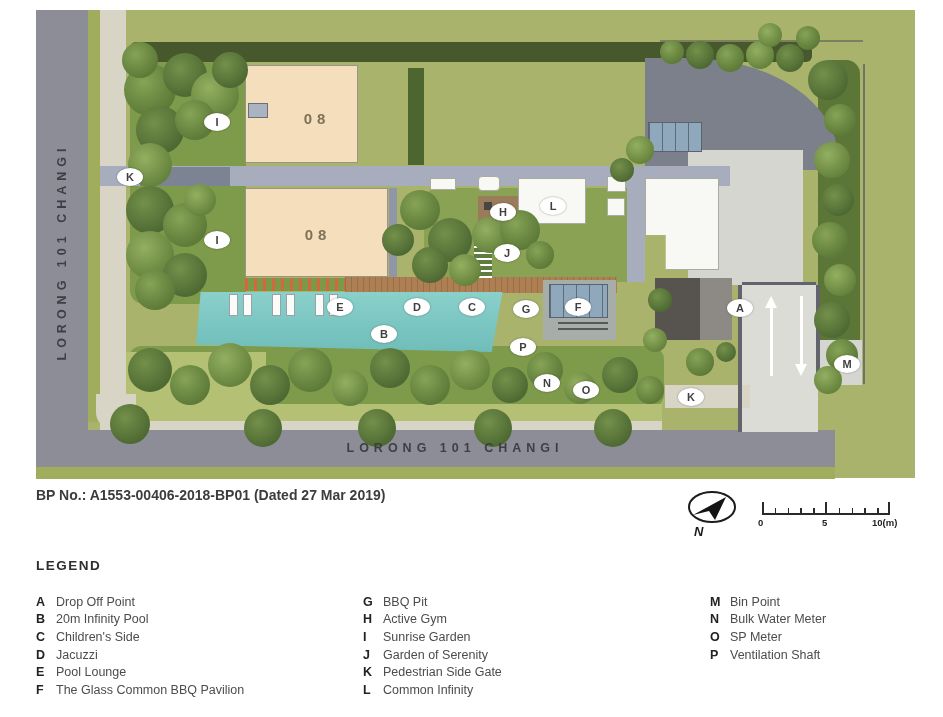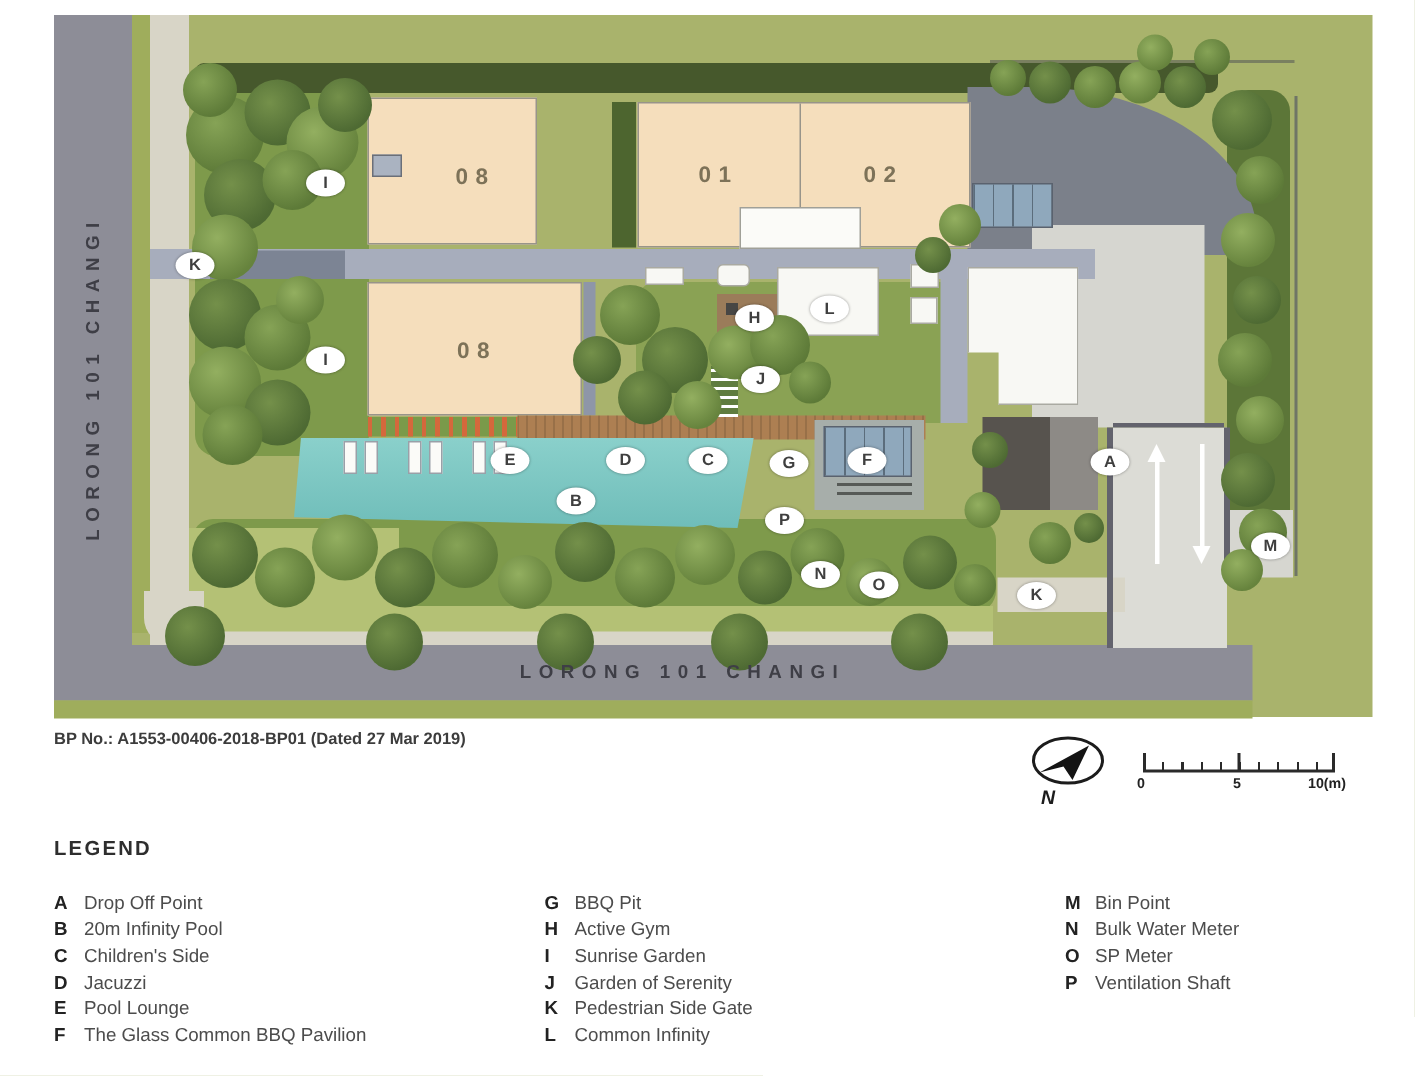--- a/index.html
+++ b/index.html
@@ -36,21 +36,21 @@
   .tree{position:absolute;border-radius:50%;}
   
   .marker{position:absolute;width:26px;height:18px;border-radius:50%;background:#fff;
           display:flex;align-items:center;justify-content:center;font-size:11px;font-weight:bold;
           color:#3f3f3f;box-shadow:0 0 2px rgba(0,0,0,.4);transform:translate(-50%,-50%);z-index:60;}
   .blabel{position:absolute;transform:translate(-50%,-50%);font-size:15px;letter-spacing:5px;
           color:#7d7258;font-weight:600;z-index:55;white-space:nowrap;}
   .roadlabel{position:absolute;font-size:12.5px;letter-spacing:5px;color:#3e3e46;font-weight:600;
              white-space:nowrap;z-index:55;}
   
-  .bp-line{position:absolute;left:36px;top:487px;font-size:11px;font-weight:600;color:#3c3c3c;}
+  .bp-line{position:absolute;left:36px;top:487px;font-size:14px;font-weight:600;color:#3c3c3c;}
   .north{position:absolute;left:684px;top:490px;width:58px;height:46px;}
   .north-n{position:absolute;left:694px;top:524px;font-size:13px;font-weight:bold;font-style:italic;color:#1c1c1c;}
   .scalebar{position:absolute;left:762px;top:501px;width:128px;height:14px;}
   .scalebar .minor{position:absolute;bottom:1.5px;left:0;width:100%;height:6px;
       background:repeating-linear-gradient(90deg,#2a2a2a 0 1.4px,transparent 1.4px 12.8px);}
   .scalebar .base{position:absolute;bottom:0;left:0;width:100%;height:1.8px;background:#2a2a2a;}
   .scalebar .maj{position:absolute;bottom:1.5px;width:1.8px;height:12px;background:#2a2a2a;}
   .scalelbl{position:absolute;top:517px;font-size:9.5px;color:#222;font-weight:600;}
   
   .legend-title{position:absolute;left:36px;top:558px;font-size:13.5px;font-weight:bold;
@@ -103,26 +103,20 @@
   <div class="abs curb" style="left:816px;top:285px;width:4px;height:100px;"></div>
   <div class="abs curb" style="left:742px;top:282px;width:74px;height:3px;"></div>
 
   <div class="abs walkway" style="left:100px;top:166px;width:630px;height:20px;"></div>
   <div class="abs walkway-dark" style="left:140px;top:167px;width:90px;height:19px;"></div>
   <div class="abs walkway" style="left:627px;top:186px;width:18px;height:96px;"></div>
 
   <div class="abs bldg" style="left:245px;top:65px;width:113px;height:98px;padding-left:40px;">
     <span class="blabel" style="left:71px;top:52px;position:absolute;">08</span>
     <div class="abs" style="left:2px;top:37px;width:18px;height:13px;background:#aab3c1;border:1px solid #6a6f78;"></div>
-  </div>
-  <div class="abs bldg" style="left:425px;top:68px;width:222px;height:97px;">
-    <div class="abs" style="left:107px;top:0;width:1px;height:97px;background:#98948a;"></div>
-    <span class="blabel" style="left:53px;top:48px;position:absolute;">01</span>
-    <span class="blabel" style="left:163px;top:48px;position:absolute;">02</span>
-    <div class="abs" style="left:67px;top:69px;width:81px;height:28px;background:#fbfbf8;border:1px solid #a0a098;box-sizing:border-box;"></div>
   </div>
   <div class="abs bldg" style="left:245px;top:188px;width:143px;height:89px;">
     <span class="blabel" style="left:72px;top:45px;position:absolute;">08</span>
   </div>
 
   <div class="abs white-struct" style="left:518px;top:178px;width:68px;height:46px;"></div>
   <div class="abs" style="left:478px;top:196px;width:40px;height:32px;background:#9b7c5a;">
     <div class="abs" style="left:6px;top:6px;width:8px;height:8px;background:#474644;"></div>
     <div class="abs" style="left:22px;top:14px;width:8px;height:10px;background:#474644;"></div>
   </div>

